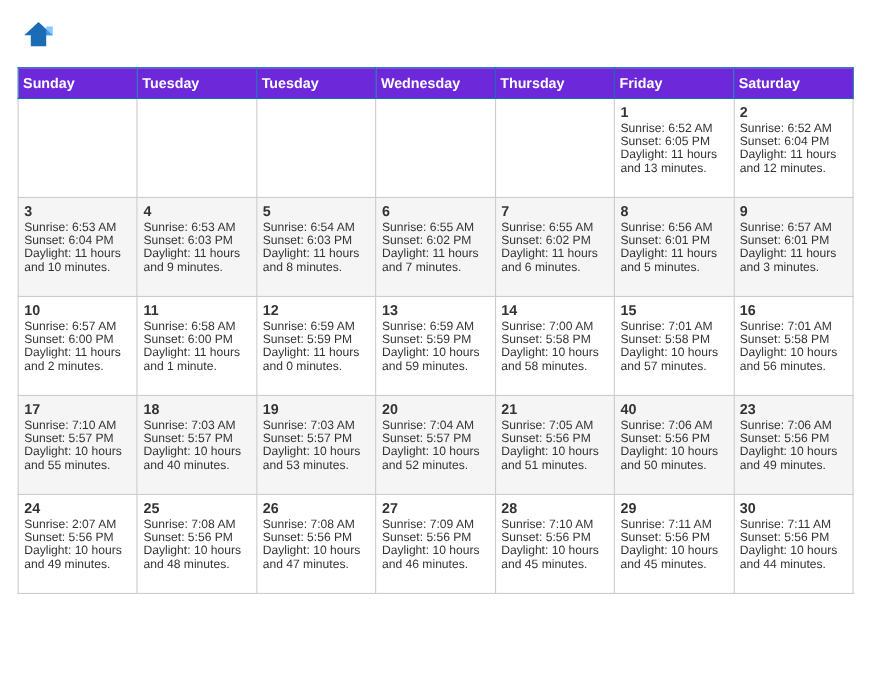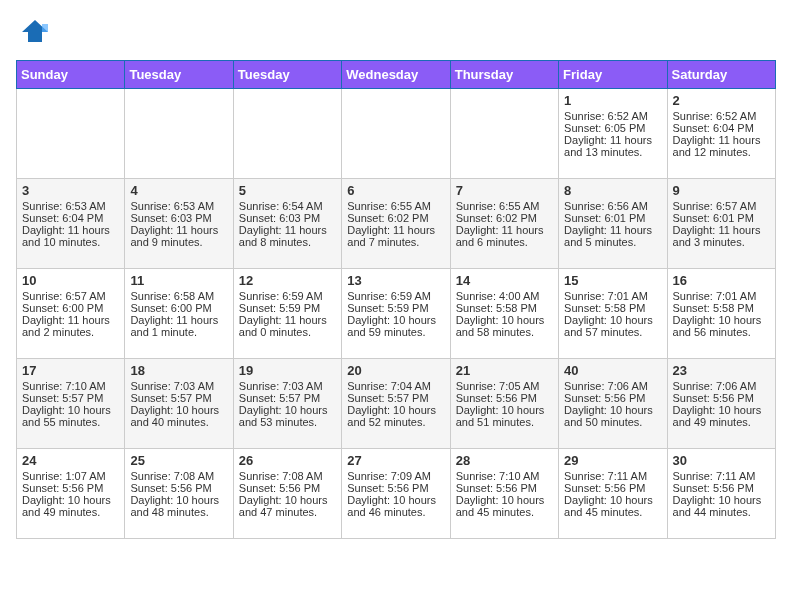--- a/index.html
+++ b/index.html
@@ -31,21 +31,21 @@
     .location {
       font-size: 15px;
       color: #555;
     }
     table {
       width: 100%;
       border-collapse: collapse;
       table-layout: fixed;
     }
     thead tr th {
-      background-color: #8b5cf6;
+      background-color: #6d28d9;
       color: #fff;
       font-size: 13px;
       font-weight: bold;
       padding: 6px 4px;
       text-align: left;
       border: 1px solid #1a6cb5;
     }
     tbody tr td {
       border: 1px solid #ccc;
       vertical-align: top;
@@ -205,21 +205,21 @@
         </td>
         <td>
           <span class="day-num">13</span>
           <div>Sunrise: 6:59 AM</div>
           <div>Sunset: 5:59 PM</div>
           <div>Daylight: 10 hours</div>
           <div>and 59 minutes.</div>
         </td>
         <td>
           <span class="day-num">14</span>
-          <div>Sunrise: 4:00 AM</div>
+          <div>Sunrise: 7:00 AM</div>
           <div>Sunset: 5:58 PM</div>
           <div>Daylight: 10 hours</div>
           <div>and 58 minutes.</div>
         </td>
         <td>
           <span class="day-num">15</span>
           <div>Sunrise: 7:01 AM</div>
           <div>Sunset: 5:58 PM</div>
           <div>Daylight: 10 hours</div>
           <div>and 57 minutes.</div>
@@ -279,21 +279,21 @@
           <span class="day-num">23</span>
           <div>Sunrise: 7:06 AM</div>
           <div>Sunset: 5:56 PM</div>
           <div>Daylight: 10 hours</div>
           <div>and 49 minutes.</div>
         </td>
       </tr>
       <tr>
         <td>
           <span class="day-num">24</span>
-          <div>Sunrise: 1:07 AM</div>
+          <div>Sunrise: 2:07 AM</div>
           <div>Sunset: 5:56 PM</div>
           <div>Daylight: 10 hours</div>
           <div>and 49 minutes.</div>
         </td>
         <td>
           <span class="day-num">25</span>
           <div>Sunrise: 7:08 AM</div>
           <div>Sunset: 5:56 PM</div>
           <div>Daylight: 10 hours</div>
           <div>and 48 minutes.</div>

